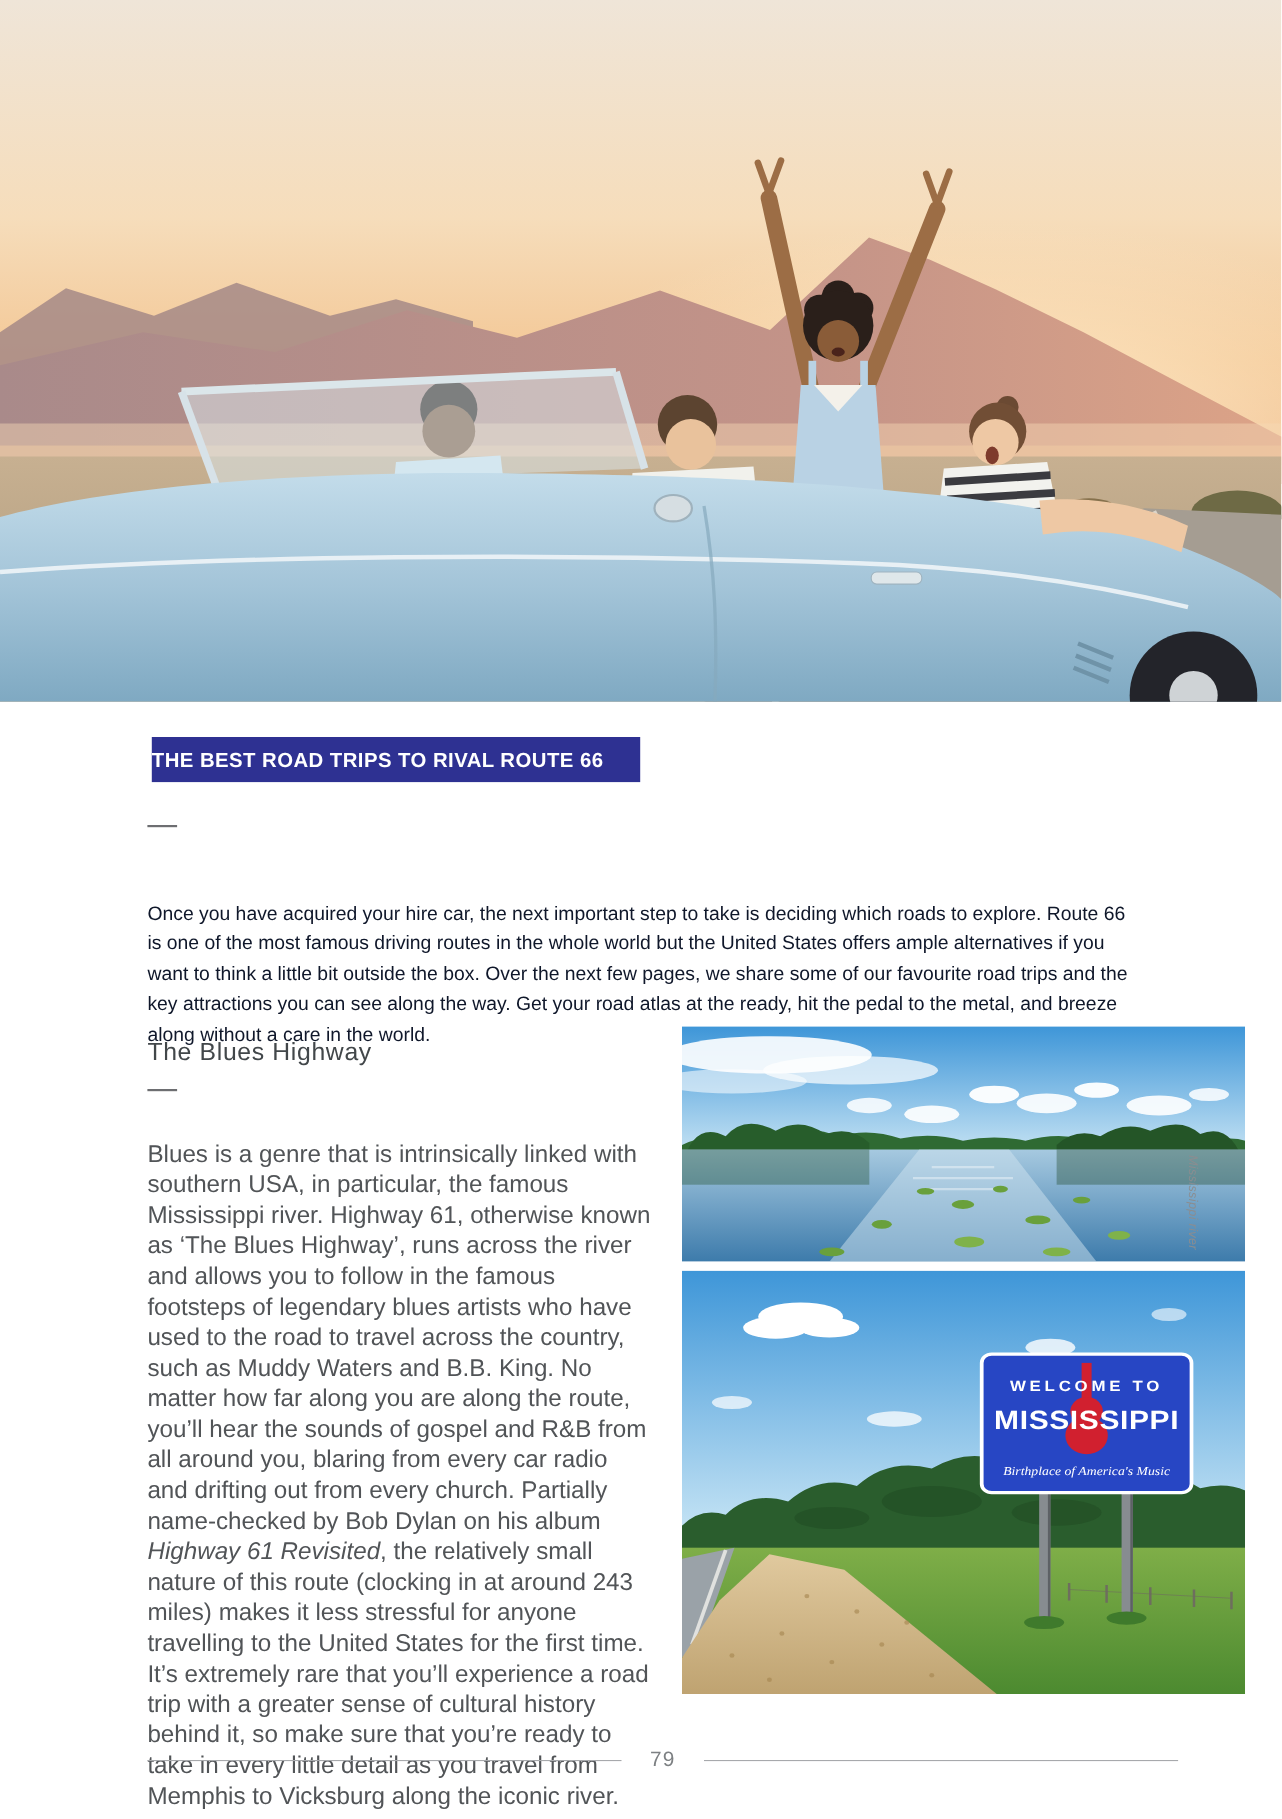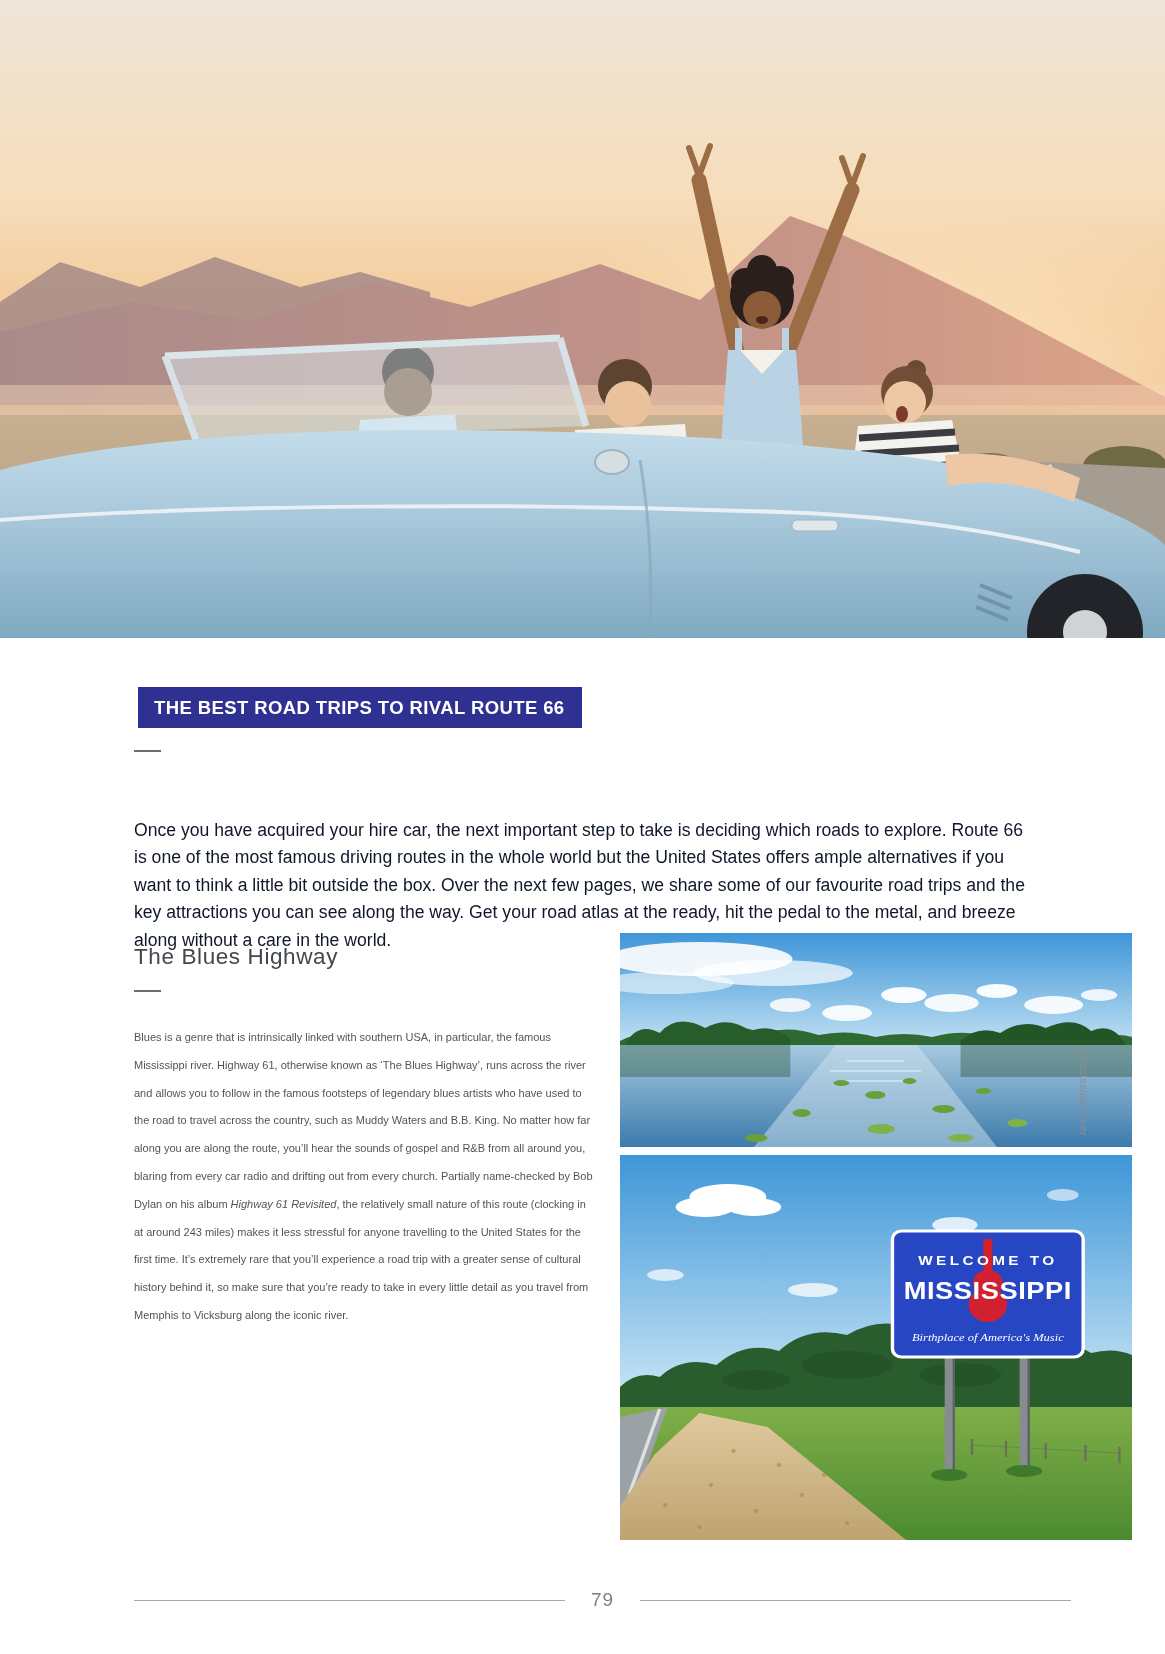--- a/index.html
+++ b/index.html
@@ -1,30 +1,30 @@
 <!DOCTYPE html>
 <html><head>
 <meta charset="utf-8">
 <style>
   html,body{margin:0;padding:0;background:#ffffff;}
   .page{position:relative;width:1165px;height:1654px;background:#fff;overflow:hidden;
         font-family:"Liberation Sans",sans-serif;}
   .hero{position:absolute;left:0;top:0;width:1165px;height:638px;}
   .hero svg{display:block;width:100%;height:100%;}
-  .banner{position:absolute;left:138px;top:687px;width:444px;height:41px;
-          display:flex;align-items:center;padding-left:16px;box-sizing:border-box;}
+  .banner{position:absolute;left:138px;top:670px;width:444px;height:41px;
+          display:flex;align-items:center;box-sizing:border-box;}
   .banner span{color:#ffffff;font-weight:bold;font-size:18.5px;letter-spacing:.4px;}
   .dash{position:absolute;left:134px;width:27px;height:0;border-top:2px solid #6d6e71;}
   .dash1{top:750px;} .dash2{top:990px;}
   .intro{position:absolute;left:134px;top:799px;width:904px;
          font-size:17.6px;line-height:27.6px;color:#0f172a;}
   .section-title{position:absolute;left:134px;top:944px;font-size:22.5px;
          letter-spacing:.6px;color:#42474a;}
   .bodycol{position:absolute;left:134px;top:1013px;width:460px;
-         font-size:11px;line-height:27.8px;color:#515457;}
+         font-size:22px;line-height:27.8px;color:#515457;}
   .bodycol .it{font-style:italic;}
   .photo{position:absolute;left:620px;width:512px;overflow:hidden;}
   .photo svg{display:block;width:100%;height:100%;}
   .photo1{top:933px;height:214px;}
   .photo2{top:1155px;height:385px;}
   .vcaption{position:absolute;left:1078px;top:1050px;height:100px;
          writing-mode:vertical-rl;font-style:italic;font-size:11.5px;color:#8b8d90;
          letter-spacing:.3px;white-space:nowrap;}
   .footer{position:absolute;left:134px;top:1589px;width:937px;height:22px;
           display:flex;align-items:center;gap:26px;justify-content:center;}

